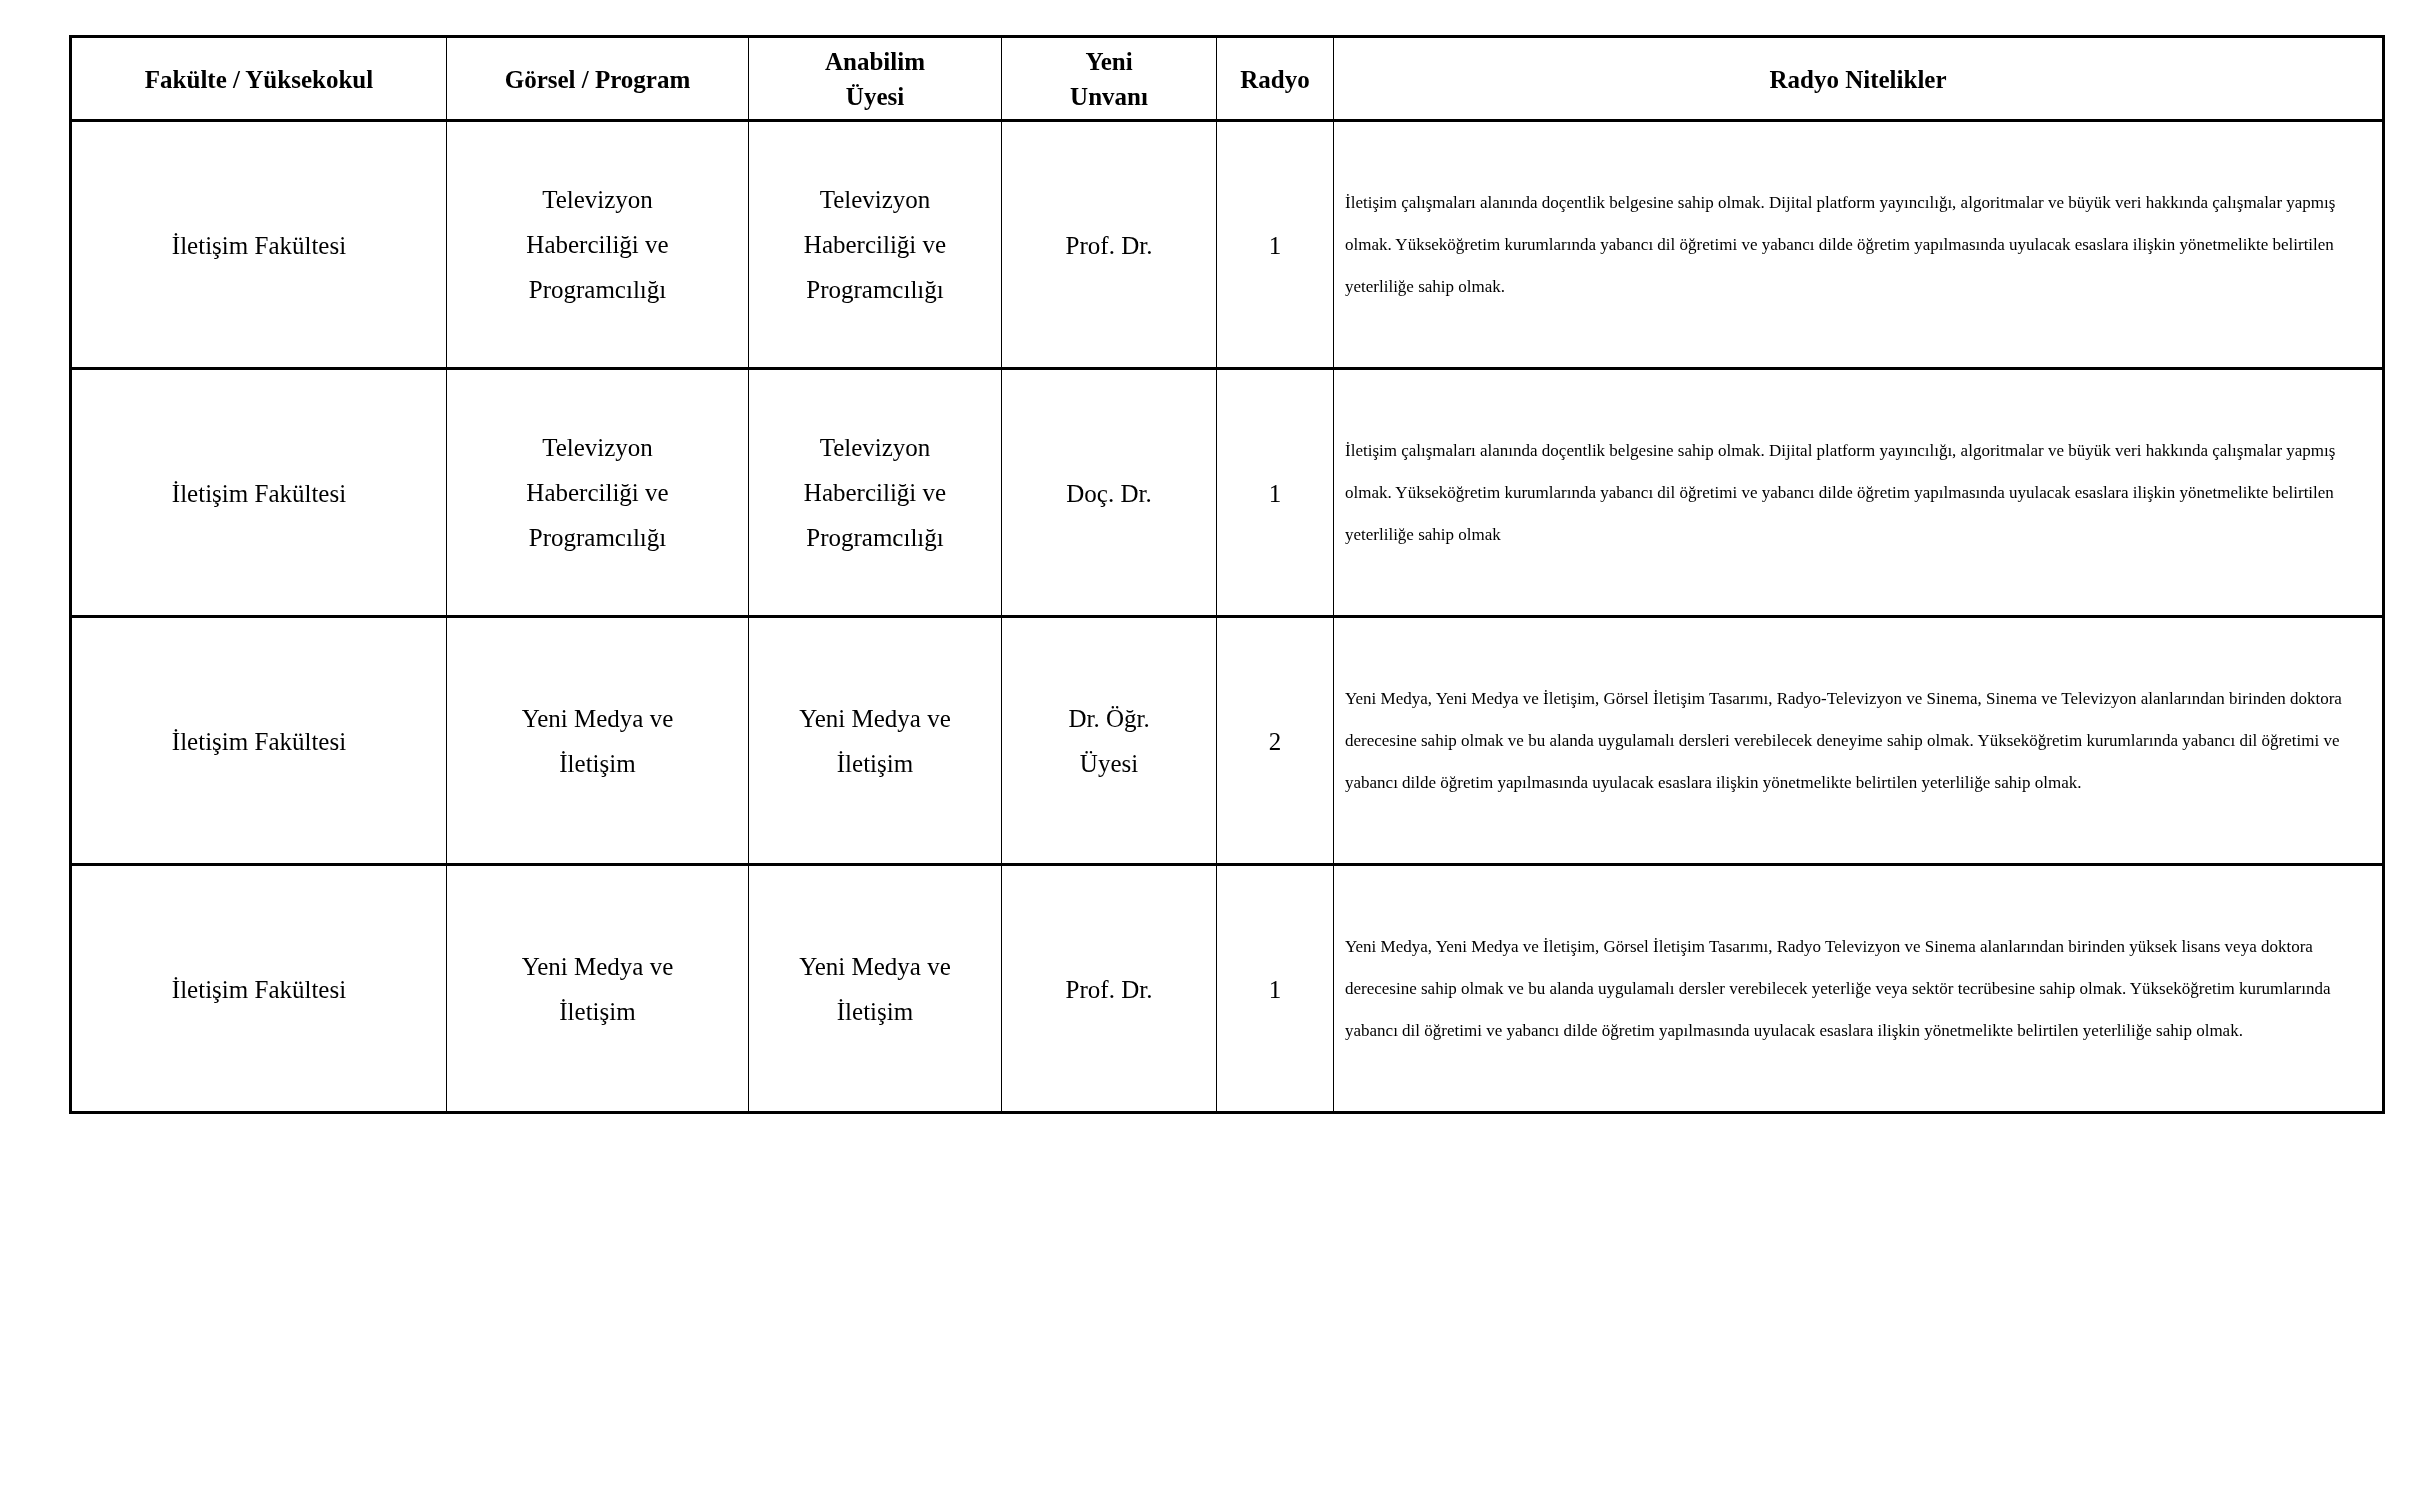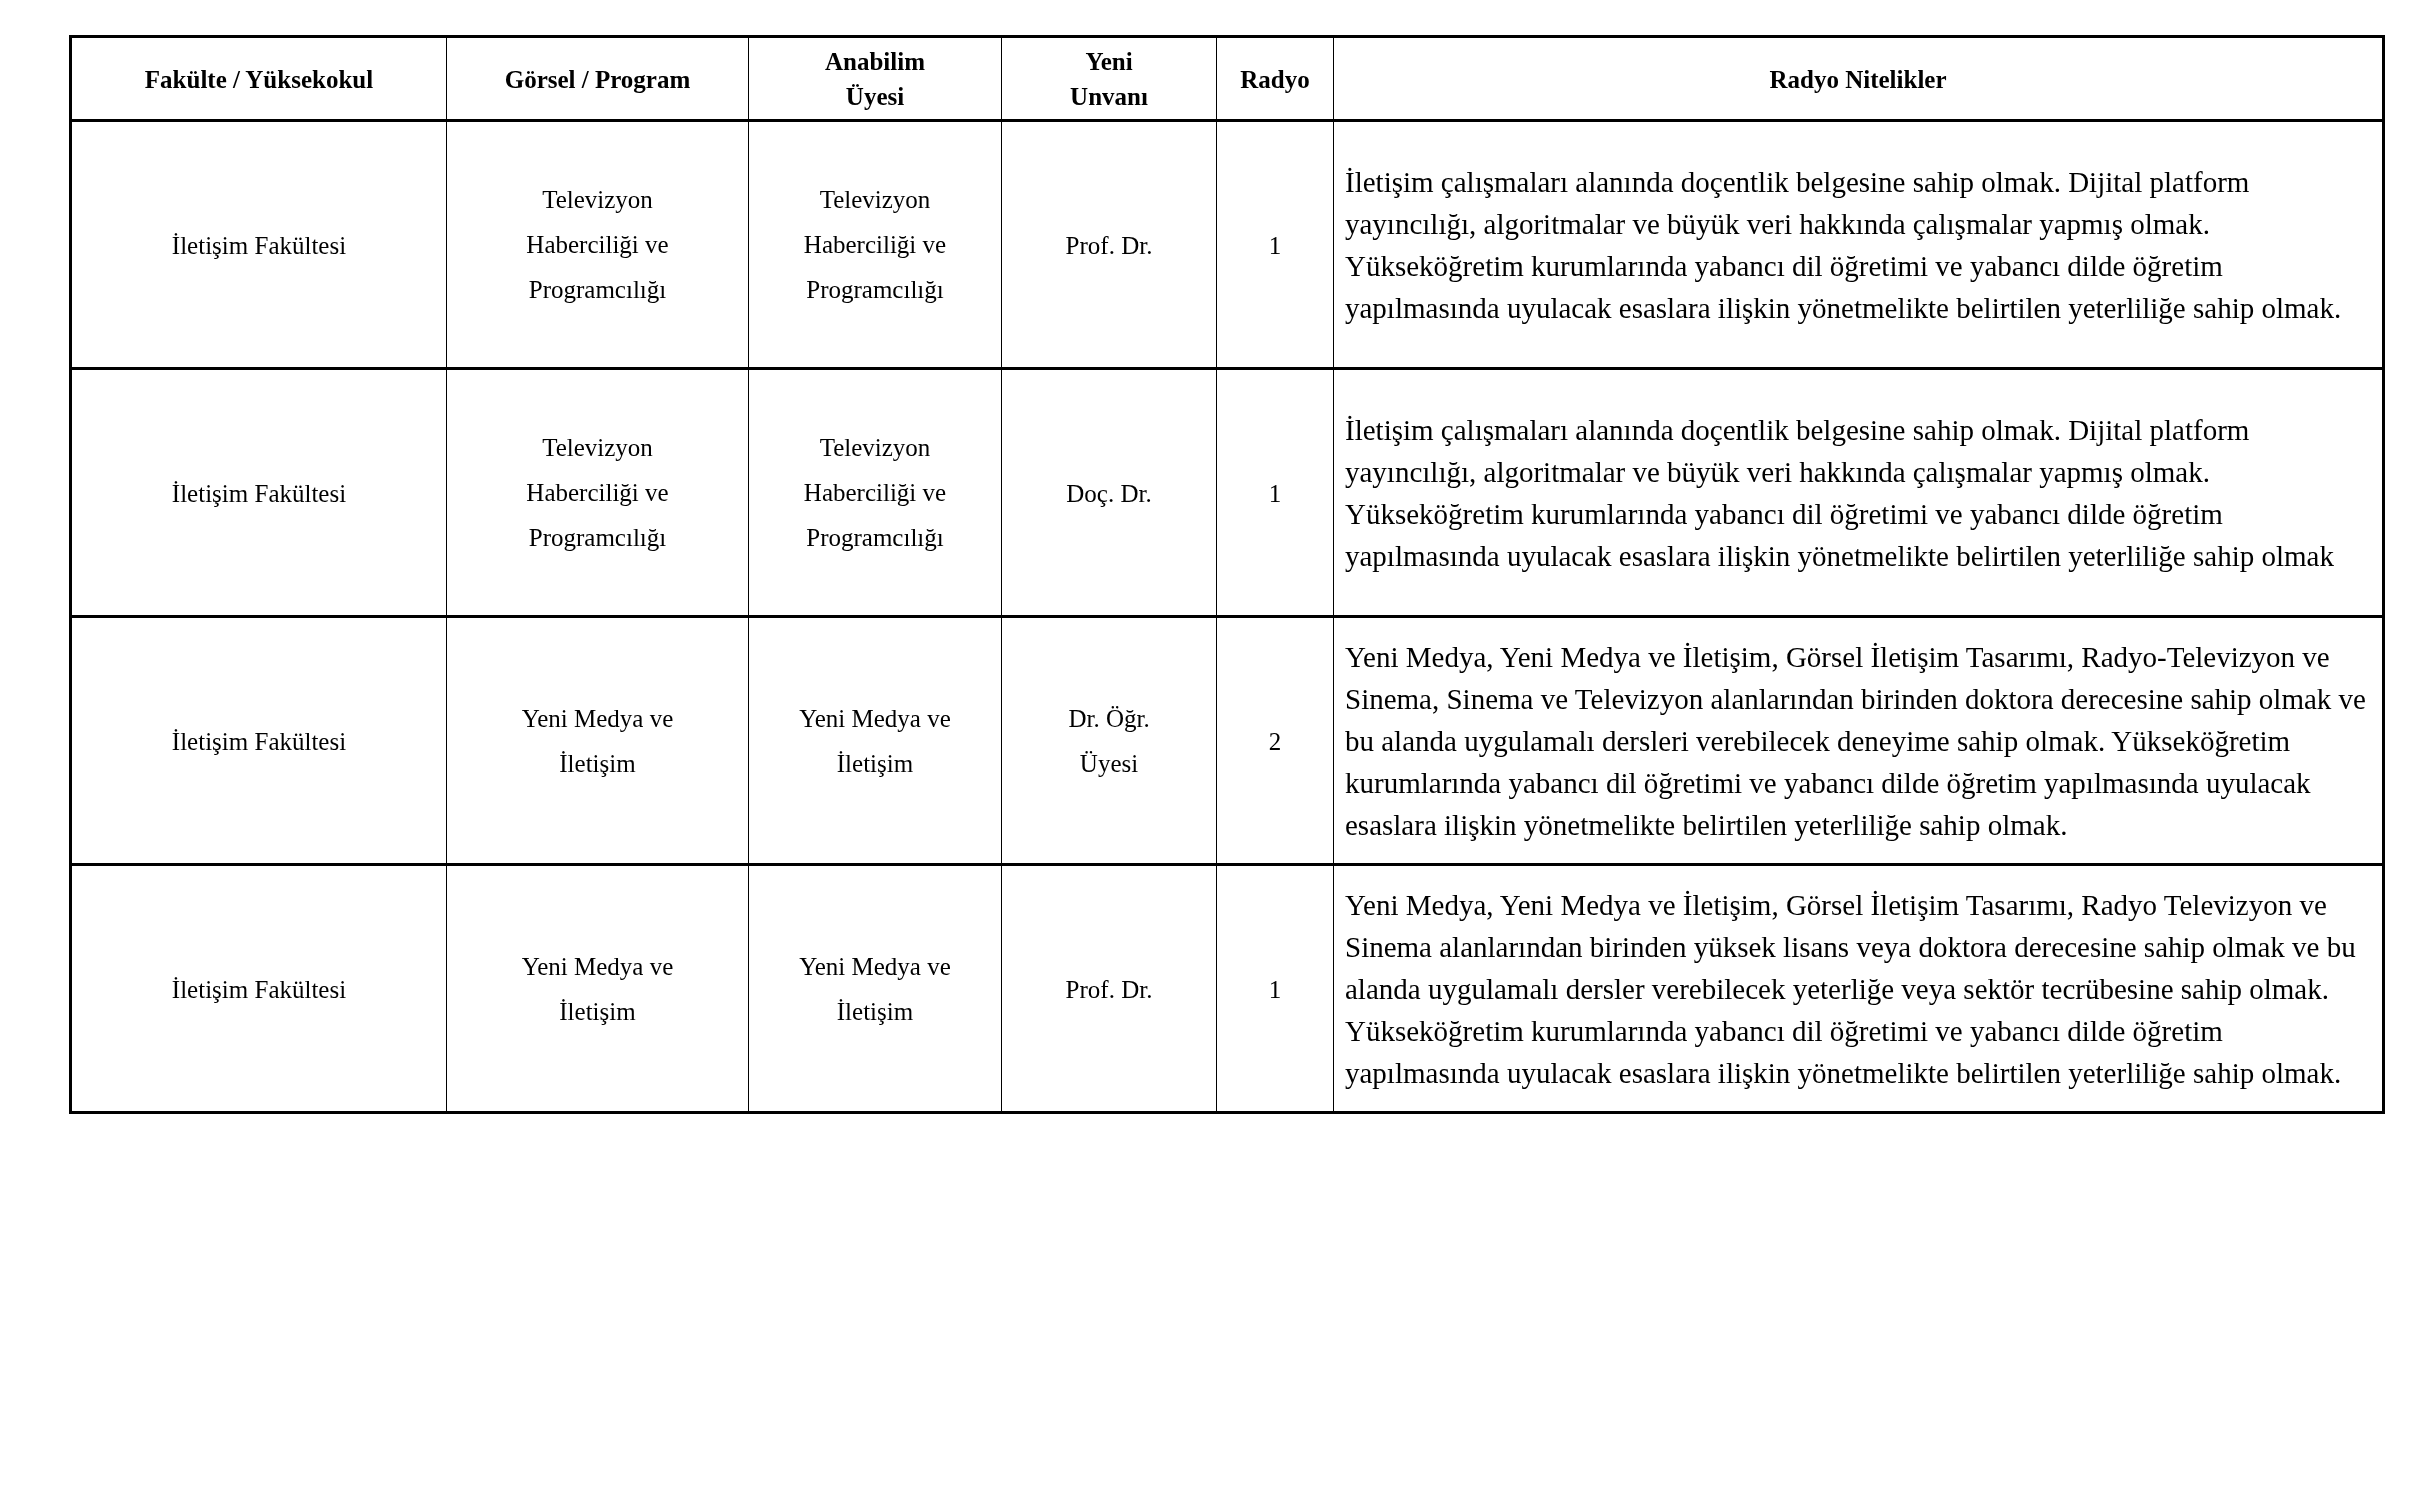--- a/index.html
+++ b/index.html
@@ -49,21 +49,21 @@
   }
   td.cellc .wrapbox, th .wrapbox {
     display: inline-block;
     vertical-align: middle;
   }
   .w-anabilim-h { max-width: 138px; }
   .w-kadro-h   { max-width: 106px; }
   .w-bolum     { max-width: 185px; }
   .w-kadro     { max-width: 118px; }
   td.nitelik {
-    font-size: 29px;
+    font-size: 17px;
     font-weight: normal;
     text-align: left;
     line-height: 42px;
     padding: 4.7px 12.6px 4.7px 11px;
   }
 </style>
 </head>
 <body>
 
 <div class="page">

